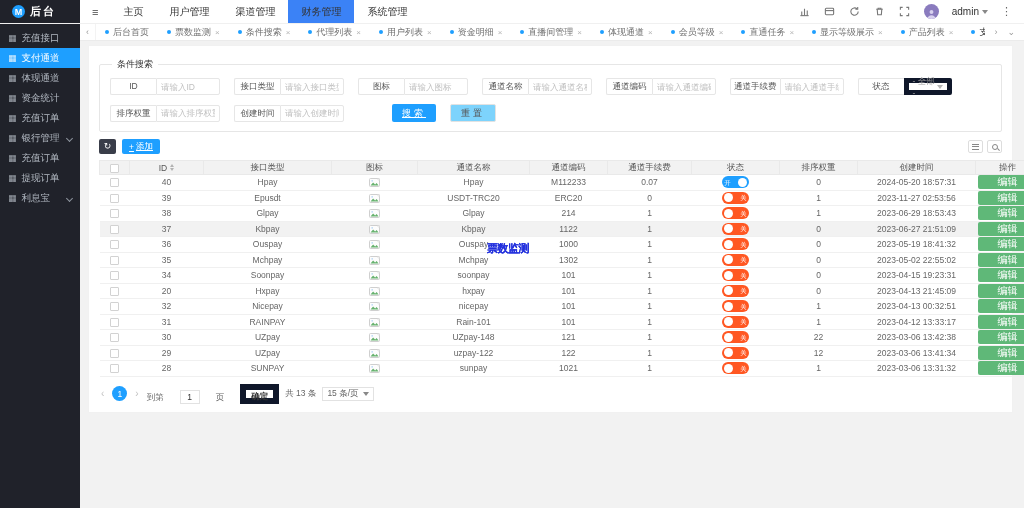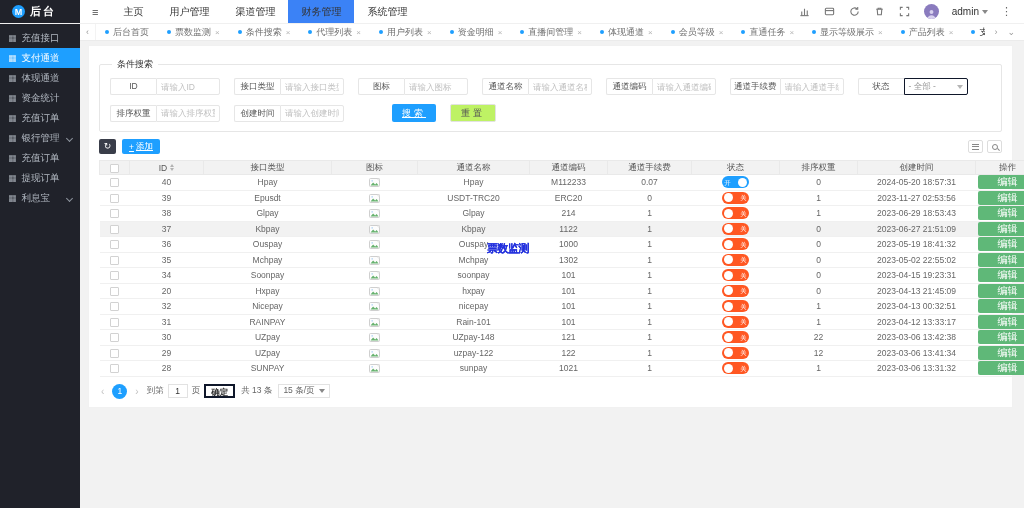--- a/index.html
+++ b/index.html
@@ -49,25 +49,25 @@
   .panel { margin:4px 11px 0 8px; background:#fff; border:1px solid #f1f1f1; padding:5px 10px 8px; }
 
   fieldset.search { border:1px solid #e6e6e6; border-radius:2px; padding:7px 10px 9px; margin-top:7px; }
   fieldset.search legend { font-size:9px; color:#333; padding:0 5px; margin-left:2px; }
   .search-row { display:flex; align-items:center; gap:14px; }
   .search-row + .search-row { margin-top:9px; }
   .fgroup { display:flex; align-items:stretch; }
   .flabel { min-width:46px; padding:0 3px; height:17px; line-height:15px; text-align:center; border:1px solid #e6e6e6; border-right:none; border-radius:2px 0 0 2px; font-size:8.5px; color:#565656; white-space:nowrap; background:#fff; }
   .finput { width:64px; height:17px; border:1px solid #e6e6e6; border-radius:0 2px 2px 0; font-size:8.5px; color:#666; padding:0 4px; outline:none; font-family:inherit; }
   .finput::placeholder { color:#c0c0c0; }
-  .fselect { width:64px; height:17px; border:1px solid #0f172a; border-radius:0 2px 2px 0; font-size:8.5px; color:#999; padding:0 4px; display:flex; align-items:center; justify-content:space-between; cursor:pointer; background:#fff; }
+  .fselect { width:48px; height:17px; border:5px solid #0f172a; border-radius:0 2px 2px 0; font-size:8.5px; color:#999; padding:0 4px; display:flex; align-items:center; justify-content:space-between; cursor:pointer; background:#fff; }
   .fselect .caret-down { border-top-color:#b5b5b5; }
   .btn { border:none; border-radius:2px; font-size:9px; height:18px; padding:0 10px; cursor:pointer; font-family:inherit; }
   .btn-primary { background:#1E9FFF; color:#fff;text-decoration:underline; }
-  .btn-plain { background:#bef264; border:1px solid #e2e2e2; color:#555; }
+  .btn-plain { background:#7dd3fc; border:1px solid #e2e2e2; color:#555; }
   .btn-search { margin-left:34px; letter-spacing:3px; }
   .btn-reset { letter-spacing:3px; }
 
   .toolbar { display:flex; align-items:center; gap:6px; margin:7px 0 6px; }
   .btn-refresh { width:17px; height:15px; background:#393D49; color:#fff; border-radius:2px; border:none; font-size:9px; line-height:1; display:flex; align-items:center; justify-content:center; cursor:pointer; }
   .btn-add { height:15px; padding:0 7px; font-size:8.5px; display:flex; align-items:center; gap:2px; }
   .table-tools { margin-left:auto; display:flex; gap:4px; }
   .tool-btn { width:15px; height:13px; border:1px solid #ddd; border-radius:2px; background:#fff; display:flex; align-items:center; justify-content:center; cursor:pointer; }
   .tool-lines { display:flex; flex-direction:column; gap:1.5px; }
   .tool-lines i { display:block; width:7px; height:1px; background:#888; }
@@ -94,23 +94,23 @@
 
   .opbtn { display:inline-block; border-radius:2px; color:#fff; font-size:10px; padding:2px 20px; line-height:1; cursor:pointer; }
   .opbtn + .opbtn { margin-left:3px; }
   .op-edit { background:#5FB878; }
   .op-del { background:#FF5722; }
 
   
   .pager { display:flex; align-items:center; gap:6px; margin-top:7px; font-size:8.5px; color:#666; }
   .pg-arrow { color:#c2c2c2; font-size:10px; padding:0 2px; cursor:pointer; }
   .pg-cur { width:15px; height:15px; border-radius:50%; background:#1E9FFF; color:#fff; display:flex; align-items:center; justify-content:center; font-size:8.5px; }
-  .pg-sep { display:flex; align-items:center; gap:4px; }
+  .pg-sep { display:flex; align-items:flex-end; gap:16px; }
   .goto-input { width:20px; height:14px; border:1px solid #e2e2e2; text-align:center; font-size:8.5px; color:#333; outline:none; font-family:inherit; }
-  .confirm-btn { border:2px solid #0f172a; background:#fff; height:14px; line-height:12px; padding:0 5px; font-size:8.5px; font-weight:bold; color:#333; cursor:pointer; font-family:inherit; }
+  .confirm-btn { border:6px solid #0f172a; background:#fff; height:20px; line-height:12px; padding:0 5px; font-size:8.5px; font-weight:bold; color:#333; cursor:pointer; font-family:inherit; }
   .page-size { border:1px solid #e2e2e2; height:14px; display:flex; align-items:center; gap:4px; padding:0 4px; cursor:pointer; background:#fff; }
 
   .watermark { position:absolute; left:487px; top:241px; z-index:9; color:#2230dd; font-weight:bold; font-size:11px; letter-spacing:-.5px; text-shadow:0 0 .4px #2230dd; }
 </style>
 </head>
 <body>
 
 <div class="topbar">
   <div class="brand">
     <span class="brand-mark">M</span>

